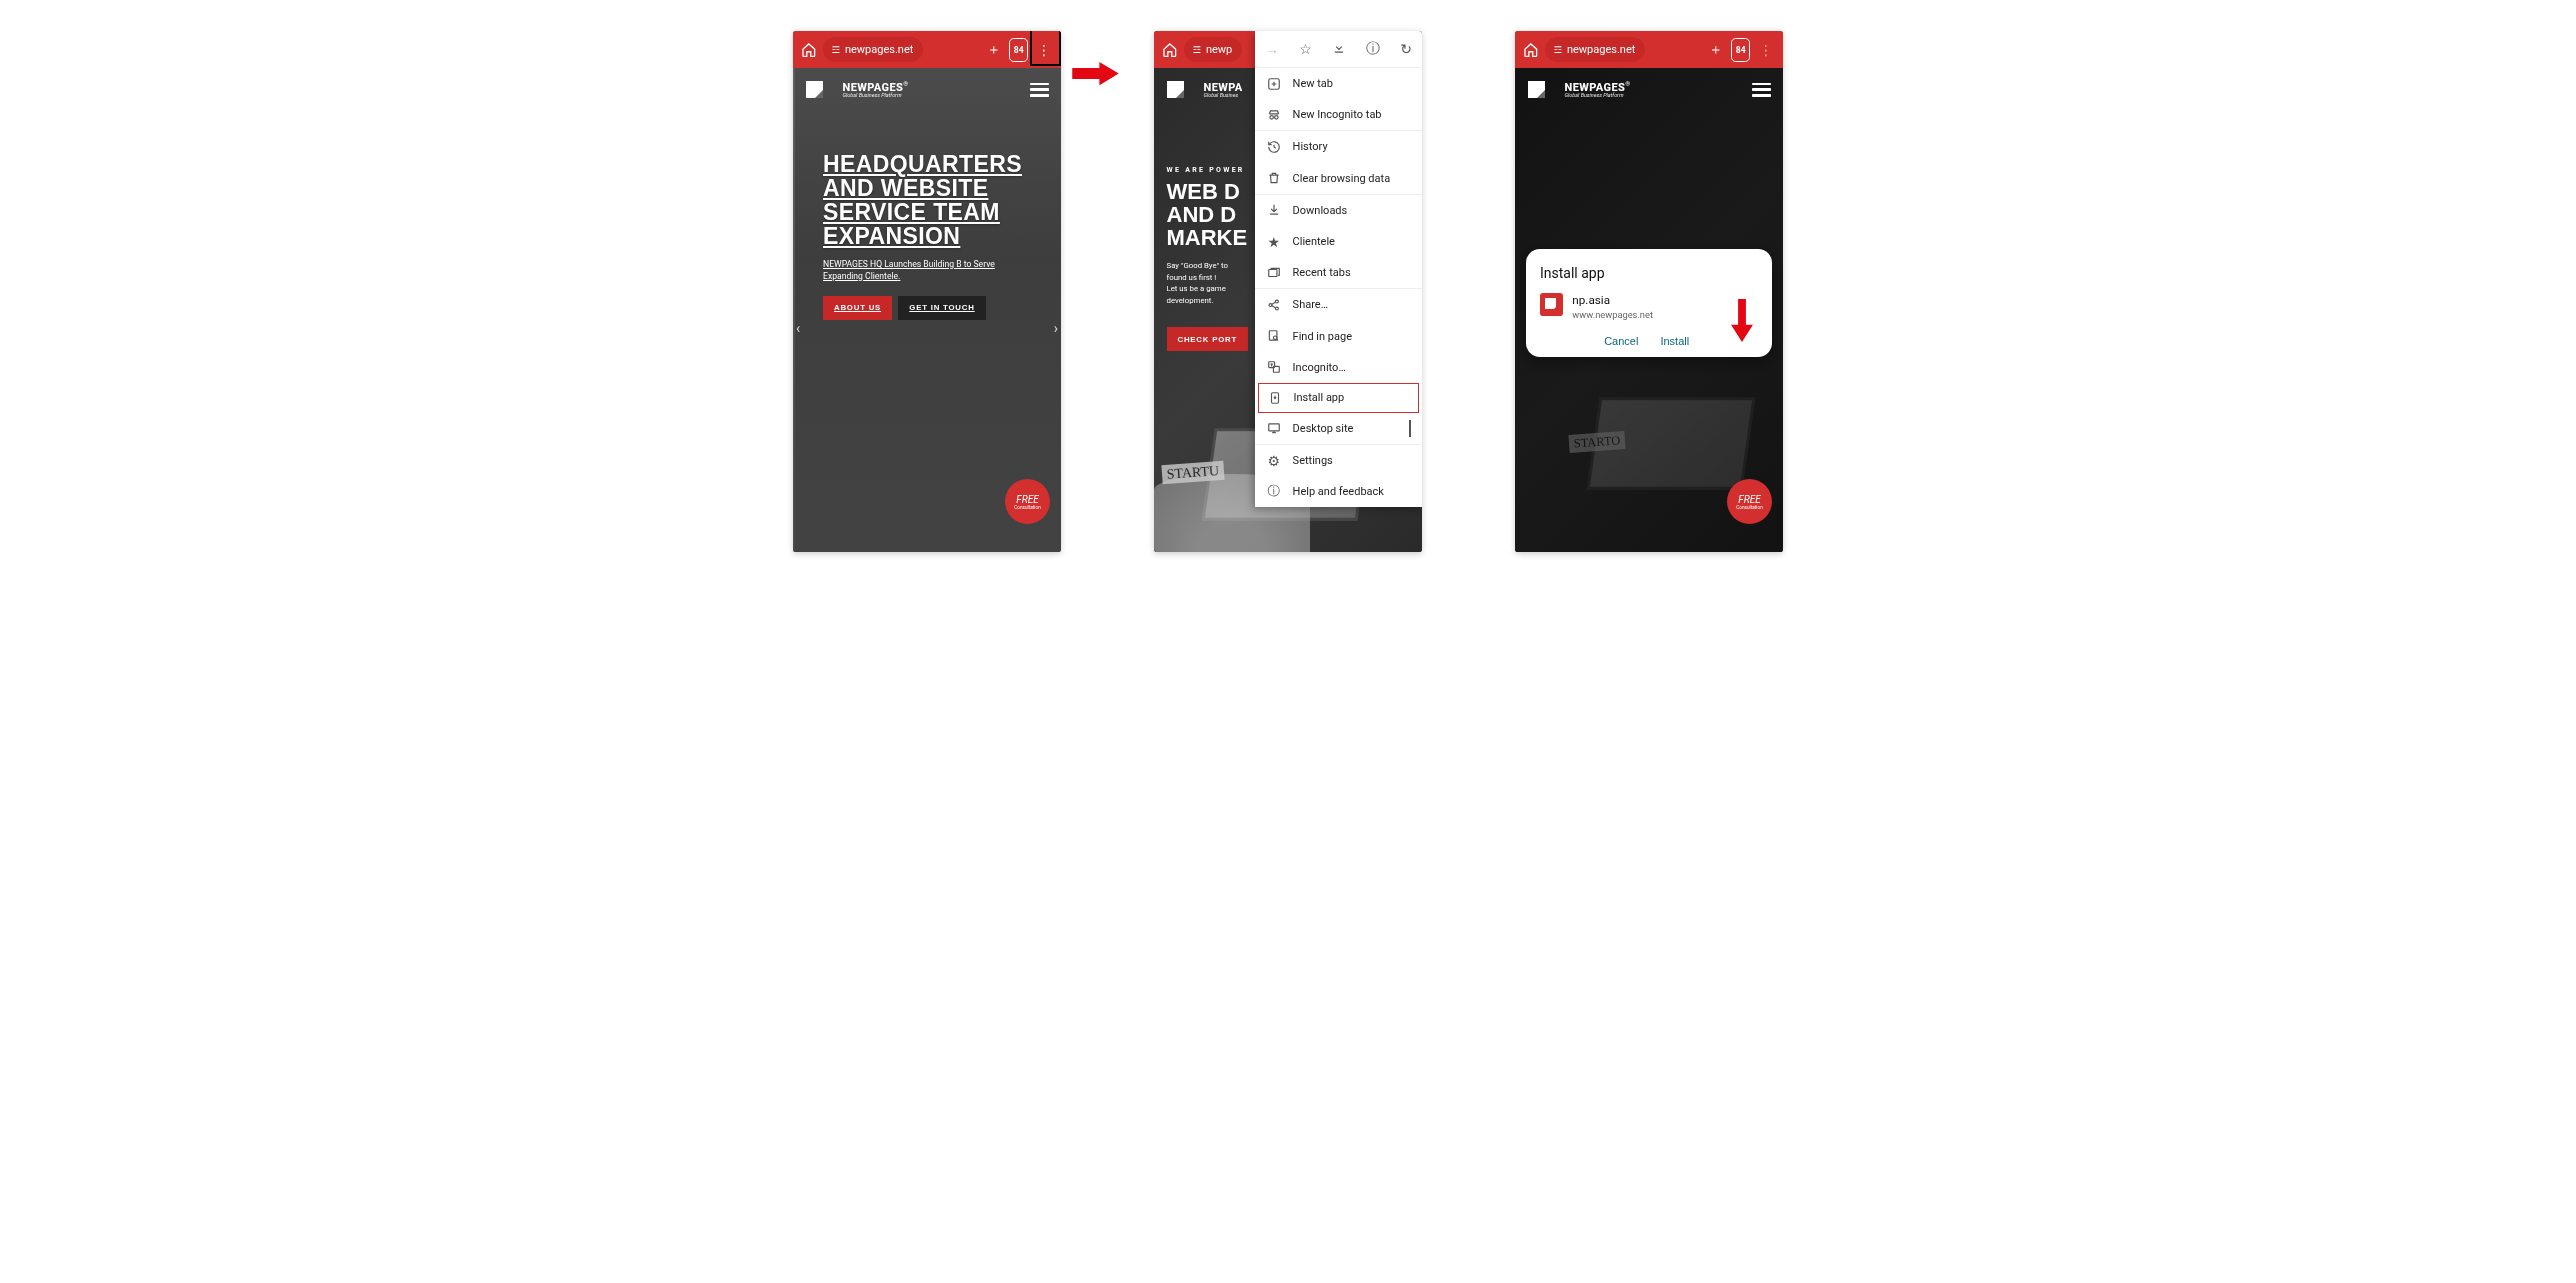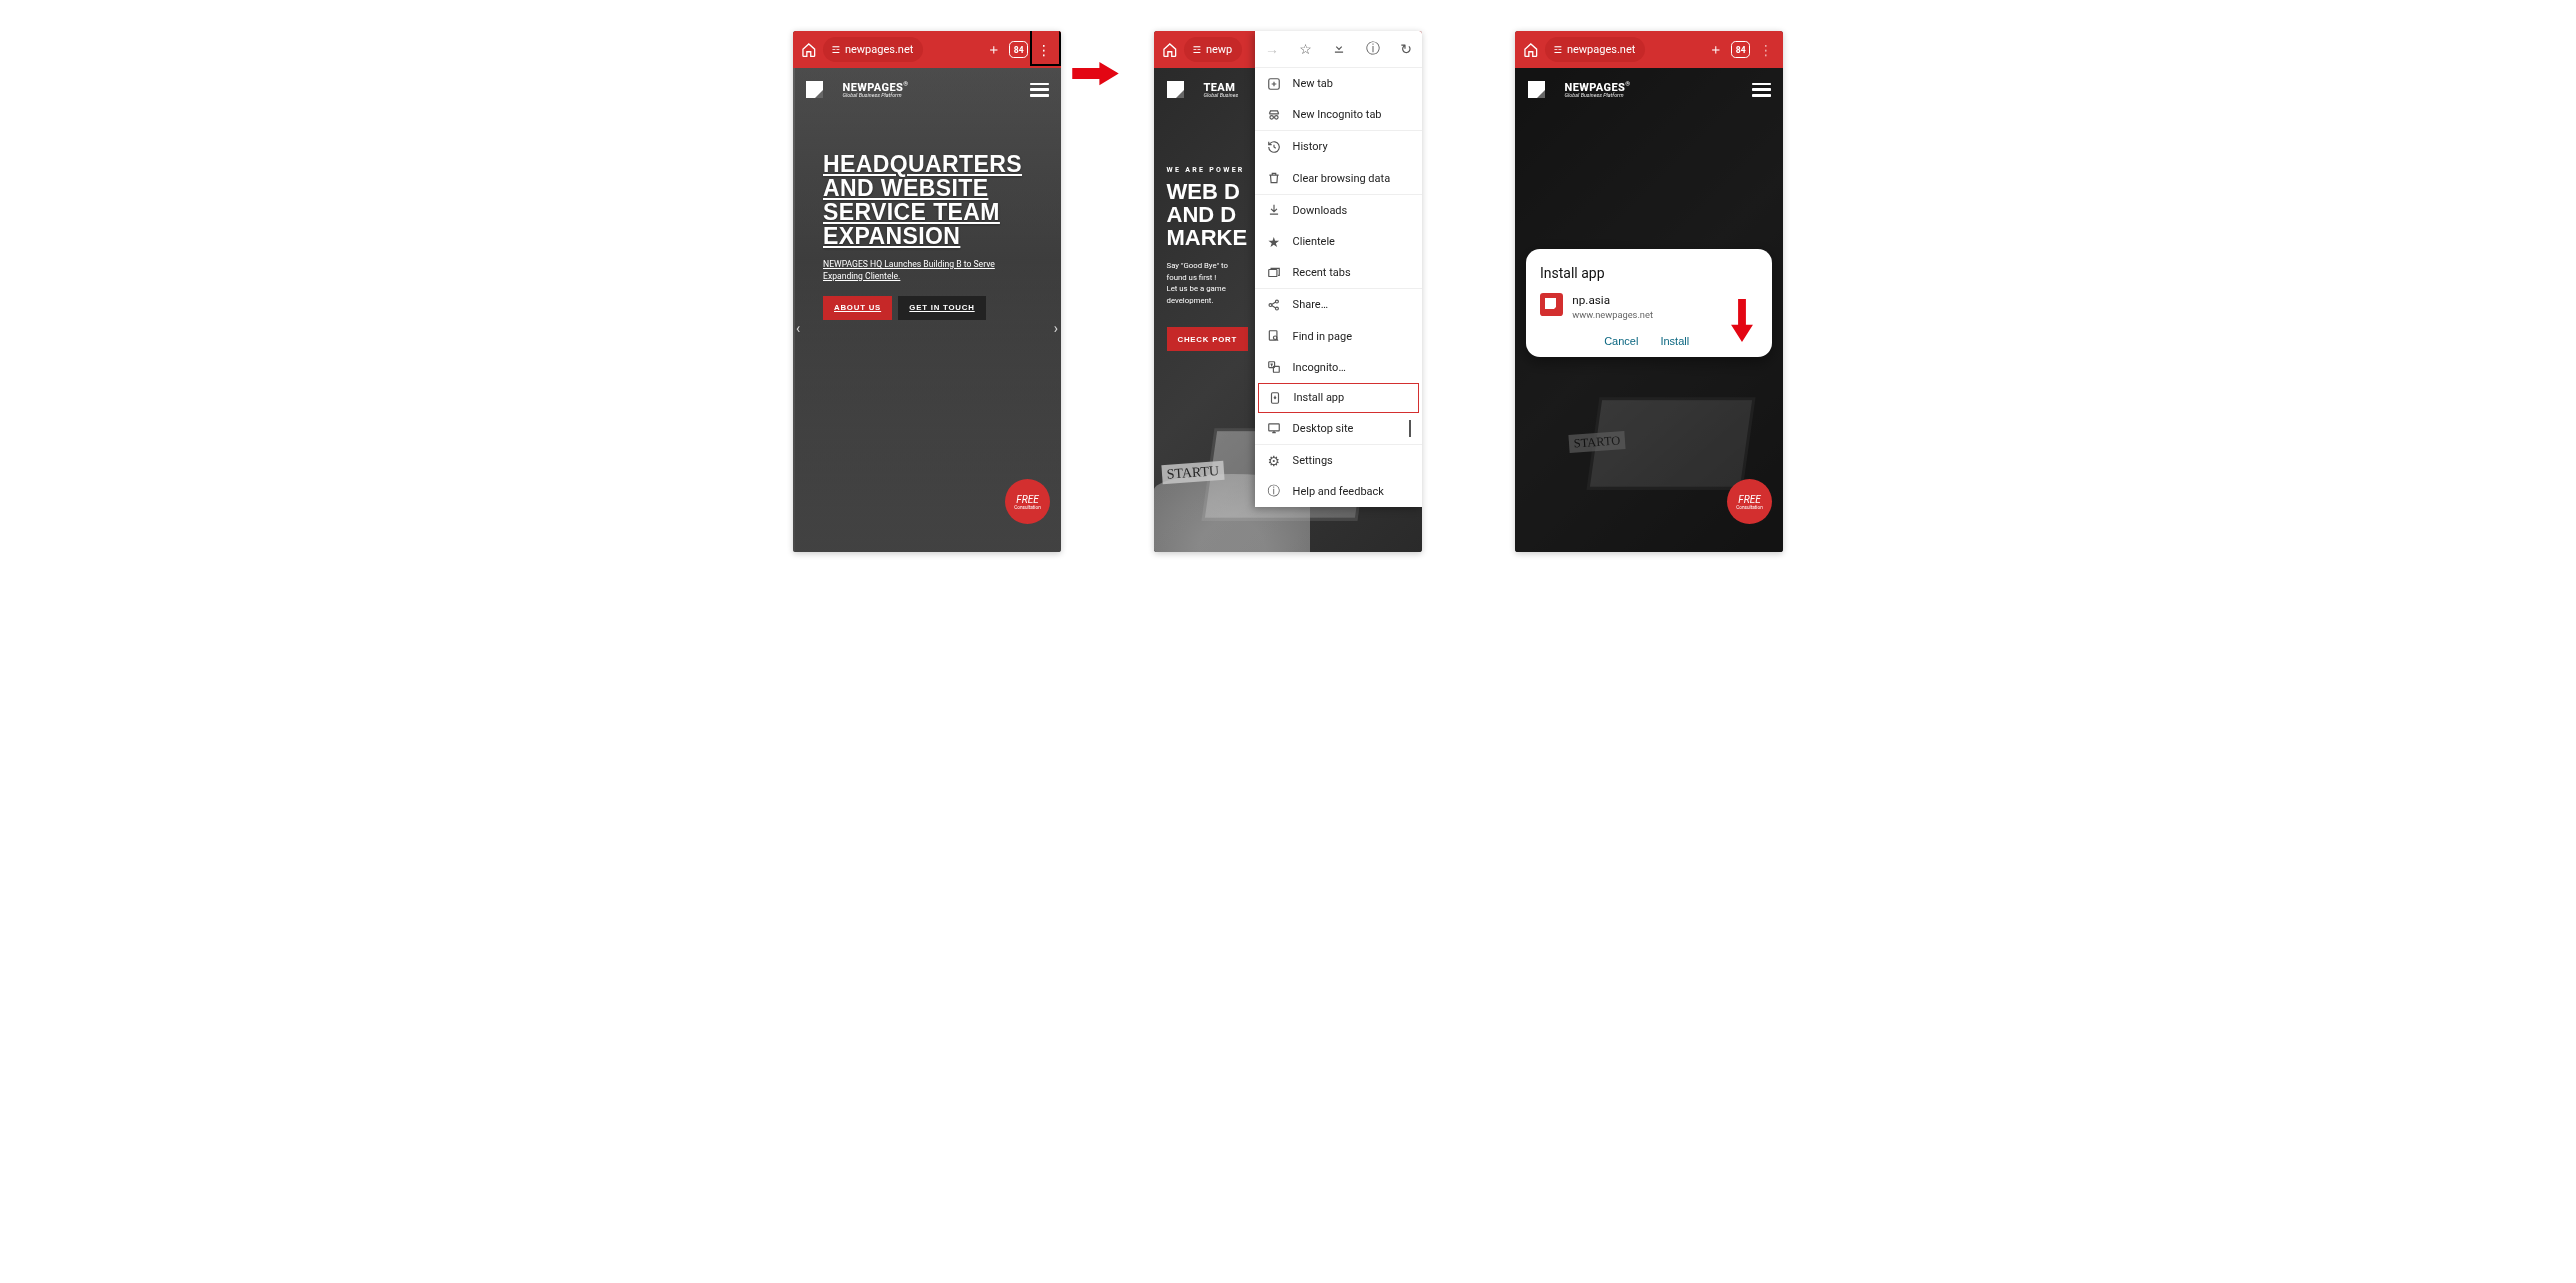--- a/index.html
+++ b/index.html
@@ -58,21 +58,21 @@
     width: 22px; height: 22px;
     display: flex; align-items: center; justify-content: center;
     font-size: 14px;
     color: #fff;
   }
   .tabs-count {
     border: 1.6px solid #fff;
     border-radius: 4.7px;
     font-size: 8.6px;
     font-weight: bold;
-    width: 18.7px; height: 17px;
+    width: 18.7px; height: 24px;
   }
   .dots-wrap {
     position: relative;
   }
   .dots-highlight {
     position: absolute;
     top: -9.3px;
     left: -3.1px;
     width: 31px;
     height: 37px;
@@ -494,21 +494,21 @@
 
     <div class="page-body">
       <div class="bg-dark"></div>
       <div class="laptop-shape"></div>
       <div class="book-shape"></div>
 
       <div class="logo-row">
         <div class="np-logo">
           <div class="np-logo-mark"></div>
           <div class="np-logo-text">
-            <div><span class="brand">TEAM</span></div>
+            <div><span class="brand">NEWPA</span></div>
             <div class="tag">Global Busines</div>
           </div>
         </div>
       </div>
 
       <div class="hero2">
         <div class="kicker">WE ARE POWER</div>
         <h1>WEB D<br>AND D<br>MARKE</h1>
         <div class="desc">
           <span>Say "Good Bye" to</span><br>

